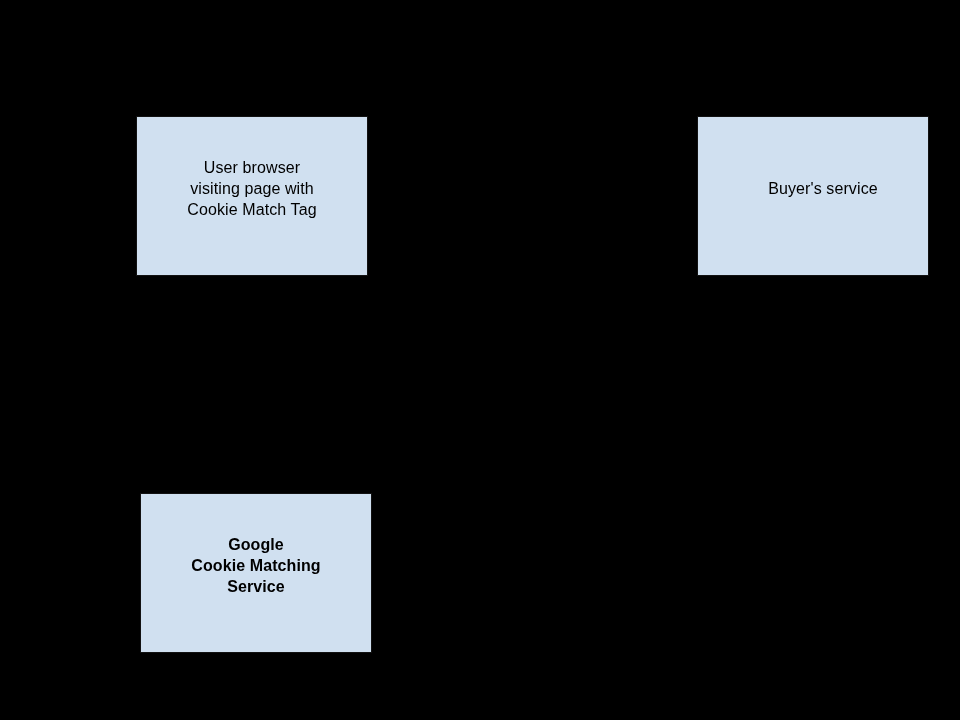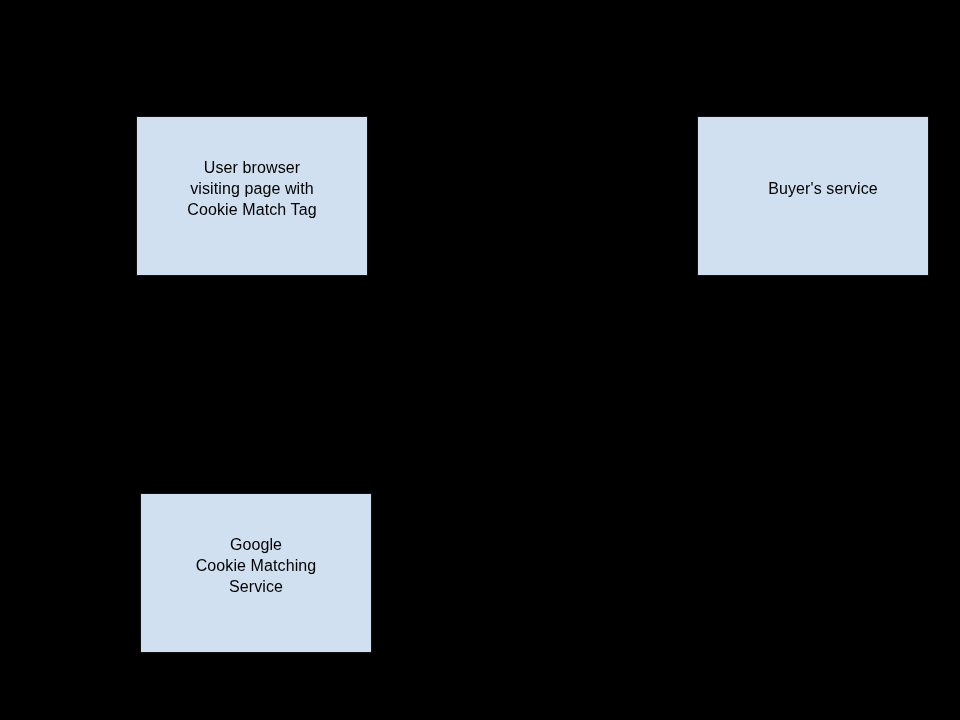--- a/index.html
+++ b/index.html
@@ -55,19 +55,19 @@
   <div class="node" style="left:136px; top:116px; width:232px; height:160px;">
     <div class="node-label">User browser
 visiting page with
 Cookie Match Tag</div>
   </div>
 
   <div class="node" style="left:697px; top:116px; width:232px; height:160px;padding-left:20px;">
     <div class="node-label">Buyer's service</div>
   </div>
 
-  <div class="node" style="left:140px; top:493px; width:232px; height:160px;">
+  <div class="node" style="left:140px; top:493px; width:232px; height:160px;font-weight:bold;">
     <div class="node-label">Google
 Cookie Matching
 Service</div>
   </div>
 
 </div>
 
 </body></html>

